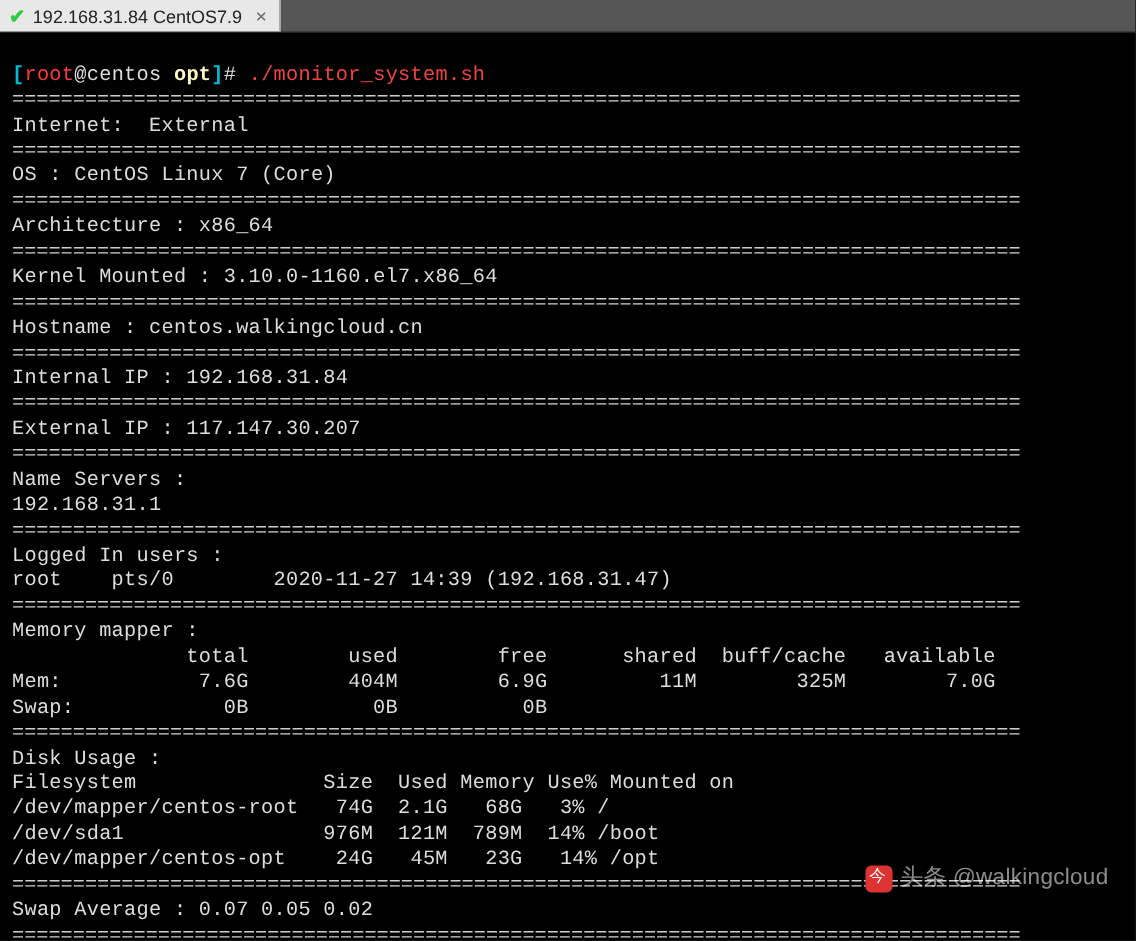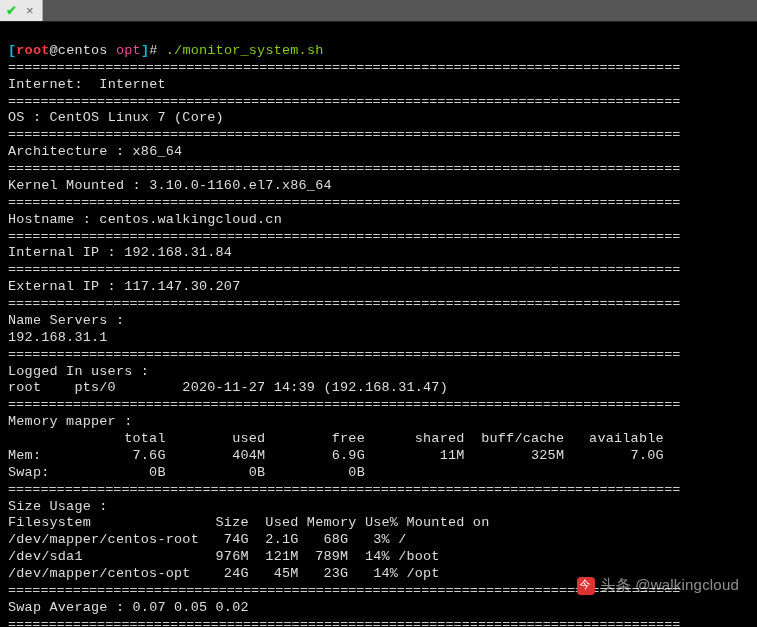--- a/index.html
+++ b/index.html
@@ -35,24 +35,24 @@
     background: #000;
     color: #ddd;
     padding: 4px 8px;
     height: calc(100% - 22px);
     line-height: 1.25;
     white-space: pre;
     position: relative;
     letter-spacing: 0.2px;
   }
   .prompt .br { color: #00bcd4; font-weight: bold; }
-  .prompt .user { color: #ff3b3b; font-weight: bold; }
+  .prompt .user { color: #ff3b3b; font-weight: normal; }
   .prompt .host { color: #ddd; }
-  .prompt .dir { color: #ec4899; font-weight: normal; }
-  .prompt .cmd { color: #84cc16; }
+  .prompt .dir { color: #fef9c3; font-weight: bold; }
+  .prompt .cmd { color: #ef4444; }
   .sep { color: #ccc; letter-spacing: 0; }
   .watermark {
     position: absolute;
     right: 18px;
     bottom: 32px;
     color: rgba(255,255,255,0.55);
     font-family: "Microsoft YaHei", Arial, sans-serif;
     font-size: 15px;
     display: flex;
     align-items: center;
@@ -67,28 +67,29 @@
     content: "今"; color: #fff; font-size: 11px;
     position: absolute; left: 3px; top: 1px;
   }
 </style>
 </head>
 <body>
 
 <div class="tab-bar">
   <div class="tab">
     <span class="check-ic">✔</span>
+    <span>192.168.31.84 CentOS7.9</span>
     <span class="close-ic">×</span>
   </div>
 </div>
 
 <div class="term">
 <span class="prompt"><span class="br">[</span><span class="user">root</span><span class="host">@</span><span class="host">centos</span> <span class="dir">opt</span><span class="br">]</span><span class="host"># </span><span class="cmd">./monitor_system.sh</span></span>
 <span class="sep">===================================================================================</span>
-<span><span>Internet:</span>  <span>Internet</span></span>
+<span><span>Internet:</span>  <span>External</span></span>
 <span class="sep">===================================================================================</span>
 <span><span>OS :</span> <span>CentOS Linux 7 (Core)</span></span>
 <span class="sep">===================================================================================</span>
 <span><span>Architecture :</span> <span>x86_64</span></span>
 <span class="sep">===================================================================================</span>
 <span><span>Kernel Mounted :</span> <span>3.10.0-1160.el7.x86_64</span></span>
 <span class="sep">===================================================================================</span>
 <span><span>Hostname :</span> <span>centos.walkingcloud.cn</span></span>
 <span class="sep">===================================================================================</span>
 <span><span>Internal IP :</span> <span>192.168.31.84</span></span>
@@ -99,21 +100,21 @@
 <span>192.168.31.1</span>
 <span class="sep">===================================================================================</span>
 <span>Logged In users :</span>
 <span>root    pts/0        2020-11-27 14:39 (192.168.31.47)</span>
 <span class="sep">===================================================================================</span>
 <span>Memory mapper :</span>
 <span>              total        used        free      shared  buff/cache   available</span>
 <span>Mem:           7.6G        404M        6.9G         11M        325M        7.0G</span>
 <span>Swap:            0B          0B          0B</span>
 <span class="sep">===================================================================================</span>
-<span>Size Usage :</span>
+<span>Disk Usage :</span>
 <span>Filesystem               Size  Used Memory Use% Mounted on</span>
 <span>/dev/mapper/centos-root   74G  2.1G   68G   3% /</span>
 <span>/dev/sda1                976M  121M  789M  14% /boot</span>
 <span>/dev/mapper/centos-opt    24G   45M   23G   14% /opt</span>
 <span class="sep">===================================================================================</span>
 <span><span>Swap Average :</span> <span>0.07 0.05 0.02</span></span>
 <span class="sep">===================================================================================</span>
 
 
 

